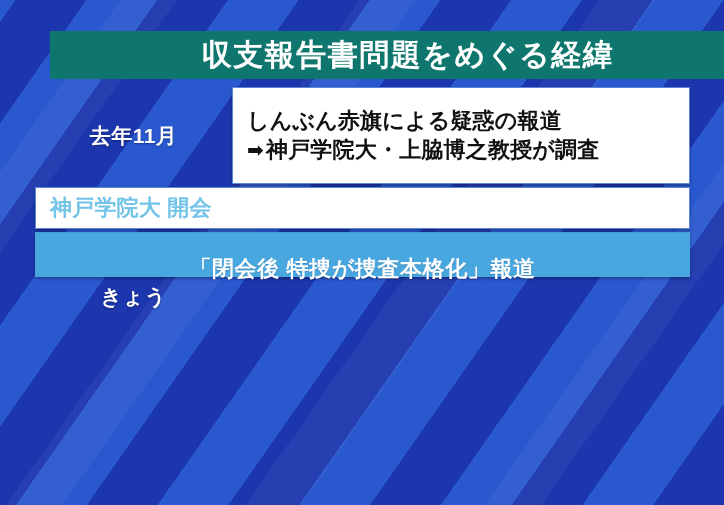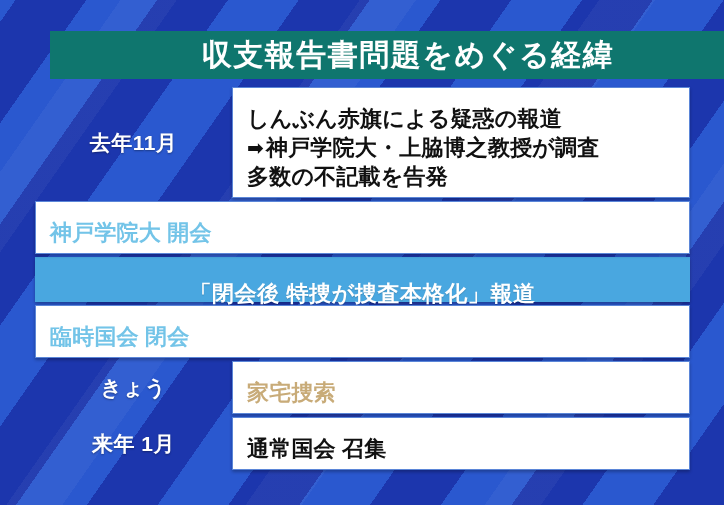--- a/index.html
+++ b/index.html
@@ -86,21 +86,21 @@
     white-space: nowrap;
     text-shadow: 0 1px 2px rgba(0,0,0,0.35);
   }
   .row .panel {
     flex: 1 1 auto;
     background: #ffffff;
     border: 1px solid #5b86d8;
     display: flex;
     flex-direction: column;
     justify-content: center;
-    padding: 16px 0 6px 14px;
+    padding: 5px 0 6px 14px;
     box-sizing: border-box;
     box-shadow: 0 2px 3px rgba(0,0,0,0.28);
   }
   .panel .line {
     color: #111111;
     font-size: 22px;
     font-weight: bold;
     line-height: 1.32;
     white-space: nowrap;
     letter-spacing: 0.2px;
@@ -156,45 +156,32 @@
   <div id="title-bar">
     <div id="title-text">収支報告書問題をめぐる経緯</div>
   </div>
 
   <div id="table">
       <div class="row" id="row-0">
         <div class="label">去年11月</div>
         <div class="panel">
           <div class="line">しんぶん赤旗による疑惑の報道</div>
           <div class="line"><span class="arrow-glyph">➡</span><span>神戸学院大・上脇博之教授が調査</span></div>
-          <div class="line">多数の不記載を告発</div>
         </div>
       </div>
       <div class="row" id="row-1">
         <div class="panel">
           <div class="line accent-blue">神戸学院大 開会</div>
         </div>
       </div>
       <div class="row" id="row-3">
         <div id="banner">
           <div id="banner-text">「閉会後 特捜が捜査本格化」報道</div>
         </div>
       </div>
       <div class="row" id="row-4">
-        <div class="panel">
-          <div class="line accent-blue">臨時国会 閉会</div>
-        </div>
       </div>
       <div class="row" id="row-5">
         <div class="label">きょう</div>
-        <div class="panel">
-          <div class="line accent-gold">家宅捜索</div>
-        </div>
-      </div>
-      <div class="row" id="row-6">
-        <div class="label">来年 1月</div>
-        <div class="panel">
-          <div class="line">通常国会 召集</div>
-        </div>
       </div>
     </div>
 
 </div>
 
 </body></html>

